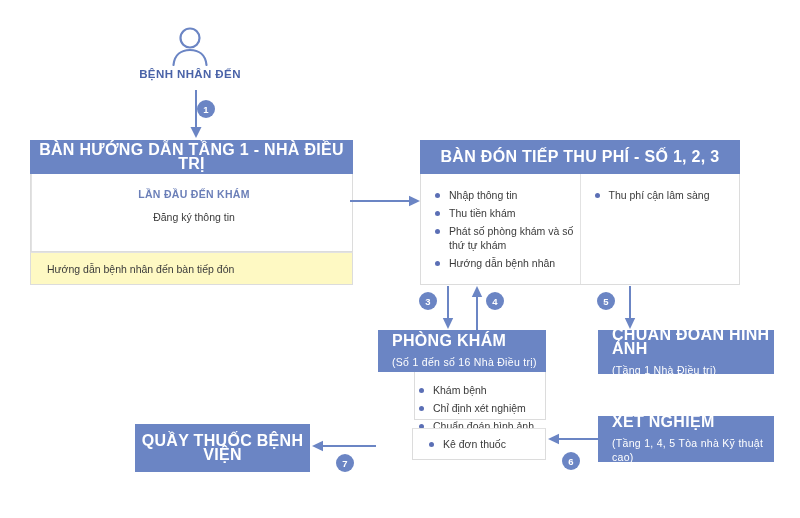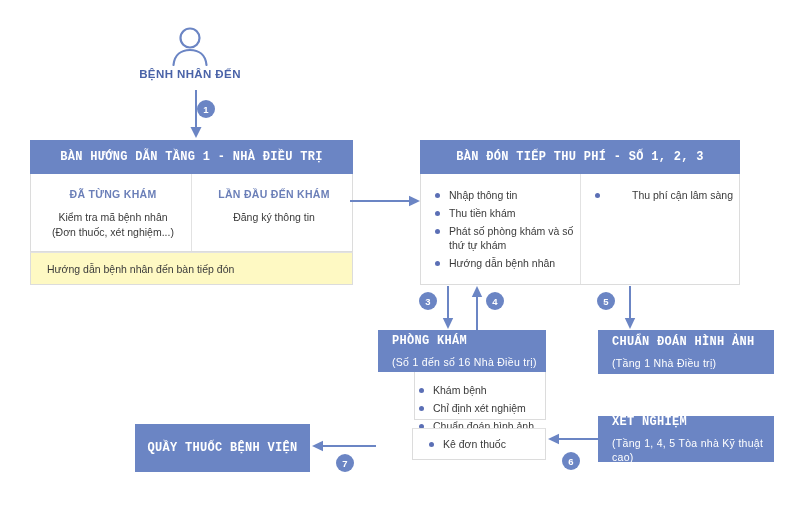--- a/index.html
+++ b/index.html
@@ -14,21 +14,21 @@
   
   .box{position:absolute;box-sizing:border-box;}
   .hdr{
     background:#6b85c4;color:#ffffff;
     font-weight:bold;letter-spacing:.3px;
     display:flex;flex-direction:column;justify-content:center;
     box-sizing:border-box;
   }
   .hdr.center{align-items:center;text-align:center;}
   .hdr.left{align-items:flex-start;text-align:left;padding-left:14px;gap:7px;}
-  .hdr-title{font-size:12px;line-height:14px;font-family:Liberation Mono, monospace;}
+  .hdr-title{font-size:16px;line-height:14px;}
   .hdr-sub{font-size:10.5px;line-height:14px;font-weight:normal;}
 
   .body{
     background:#ffffff;border:1px solid #dcdcdc;border-top:none;
     box-sizing:border-box;display:flex;
   }
   .col{flex:1;box-sizing:border-box;padding:14px 10px 10px 14px;}
   .col.divider{border-left:1px solid #e2e2e2;}
 
   .sub-head{
@@ -92,25 +92,20 @@
       <polygon points="10,48 4.5,37 15.5,37" fill="#6b85c4"></polygon>
     </svg>
   </div>
   <div class="badge" style="left:197px;top:100px;">1</div>
 
   <div class="box" style="left:30px;top:140px;width:323px;height:145px;">
     <div class="hdr center" style="height:34px;">
       <div class="hdr-title">BÀN HƯỚNG DẪN TẦNG 1 - NHÀ ĐIỀU TRỊ</div>
     </div>
     <div class="body" style="height:78px;">
-      <div class="col">
-        <div class="sub-head">ĐÃ TỪNG KHÁM</div>
-        <div class="sub-text">Kiểm tra mã bệnh nhân</div>
-        <div class="sub-text">(Đơn thuốc, xét nghiệm...)</div>
-      </div>
       <div class="col divider">
         <div class="sub-head">LẦN ĐẦU ĐẾN KHÁM</div>
         <div class="sub-text">Đăng ký thông tin</div>
       </div>
     </div>
     <div class="footer-row" style="top:112px;height:33px;">Hướng dẫn bệnh nhân đến bàn tiếp đón</div>
   </div>
 
   <div class="arrow" style="left:350px;top:193px;">
     <svg width="72" height="16" viewBox="0 0 72 16">
@@ -125,21 +120,21 @@
     </div>
     <div class="body" style="height:111px;">
       <div class="col" style="padding:14px 6px 8px 14px;">
         <ul class="bl">
           <li>Nhập thông tin</li>
           <li>Thu tiền khám</li>
           <li>Phát số phòng khám và số thứ tự khám</li>
           <li>Hướng dẫn bệnh nhân</li>
         </ul>
       </div>
-      <div class="col divider" style="padding:14px 6px 8px 14px;text-align:right;">
+      <div class="col divider" style="padding:14px 6px 8px 14px;">
         <ul class="bl">
           <li>Thu phí cận lâm sàng</li>
         </ul>
       </div>
     </div>
   </div>
 
   <div class="arrow" style="left:440px;top:286px;">
     <svg width="16" height="44" viewBox="0 0 16 44">
       <line x1="8" y1="0" x2="8" y2="34" stroke="#6b85c4" stroke-width="2"></line>

